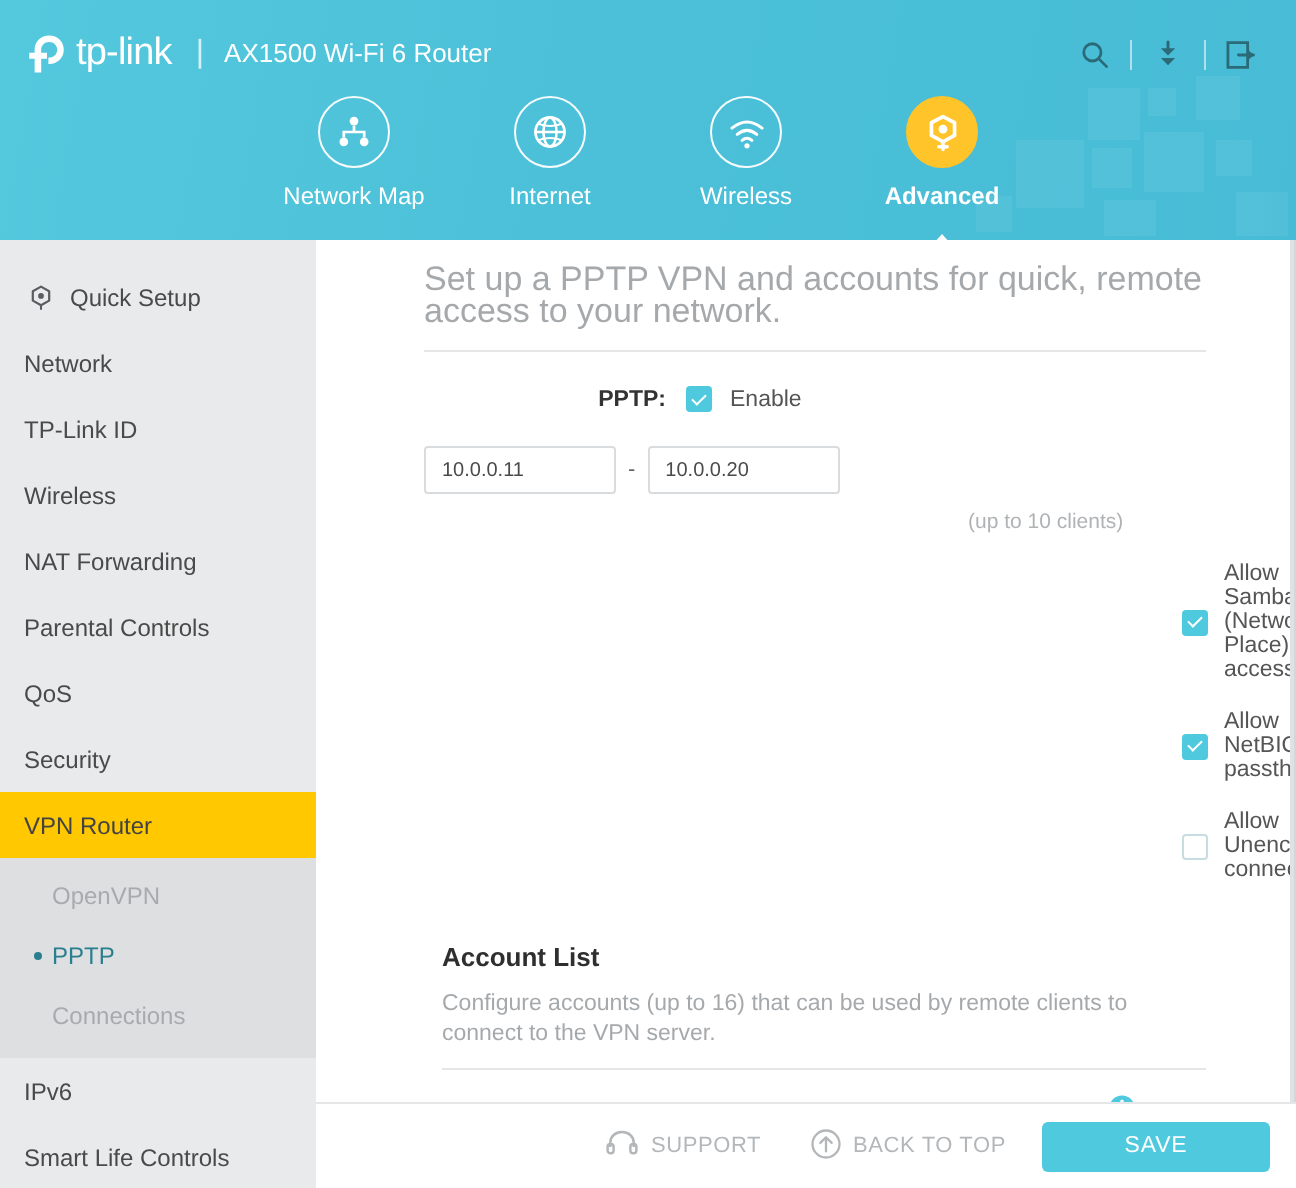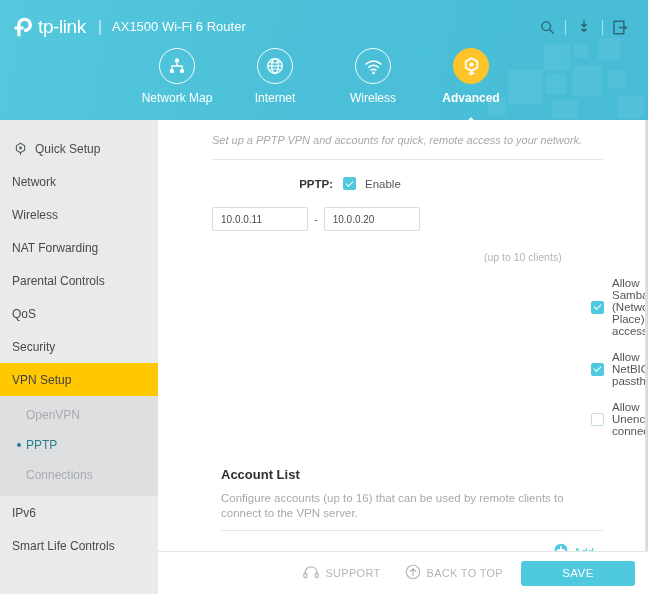--- a/index.html
+++ b/index.html
@@ -225,25 +225,24 @@
     position: relative;
     background: #ffffff;
     border-right: 1px solid #d4d7da;
     box-sizing: border-box;
     overflow: hidden;
   }
   .main-inner {
     padding: 0 44px 0 54px;
   }
   .intro-text {
-    font-size: 11px;
+    font-size: 17px;
     color: #a6a9ac;
     padding-top: 12px;
     line-height: 16px;
-    font-style: italic;
   }
   .hr {
     height: 1px;
     background: #e4e6e8;
     margin-top: 11px;
   }
 
   .form-row {
     display: flex;
     align-items: center;
@@ -305,21 +304,21 @@
   }
   .dash {
     margin: 0 6px;
     color: #666;
     font-size: 11px;
   }
   .hint {
     font-size: 10.5px;
     color: #b0b3b6;
     margin-left: 272px;
-    margin-top: 20px;
+    margin-top: 8px;
   }
 
   .cb-row {
     display: flex;
     align-items: center;
     margin-top: 14px;
     padding-left: 379px;
   }
   .cb-row .cb-text { margin-left: 8px; }
 
@@ -567,37 +566,40 @@
             <path d="M10 16.6 L10 19.2" stroke="#5a5d60" stroke-width="1.6" stroke-linecap="round"></path>
           </svg>
         </span>
         <span>Quick Setup</span>
       </div>
 
       <div class="side-item">
         <span>Network</span>
       </div>
       <div class="side-item">
+        <span>TP-Link ID</span>
+      </div>
+      <div class="side-item">
         <span>Wireless</span>
       </div>
       <div class="side-item">
         <span>NAT Forwarding</span>
       </div>
       <div class="side-item">
         <span>Parental Controls</span>
       </div>
       <div class="side-item">
         <span>QoS</span>
       </div>
       <div class="side-item">
         <span>Security</span>
       </div>
 
       <div class="side-item active">
-        <span>VPN Setup</span>
+        <span>VPN Router</span>
       </div>
 
       <div class="sub-group">
         <div class="sub-item">
           <span>OpenVPN</span>
         </div>
         <div class="sub-item active">
           <span class="sub-dot"></span>
           <span>PPTP</span>
         </div>

